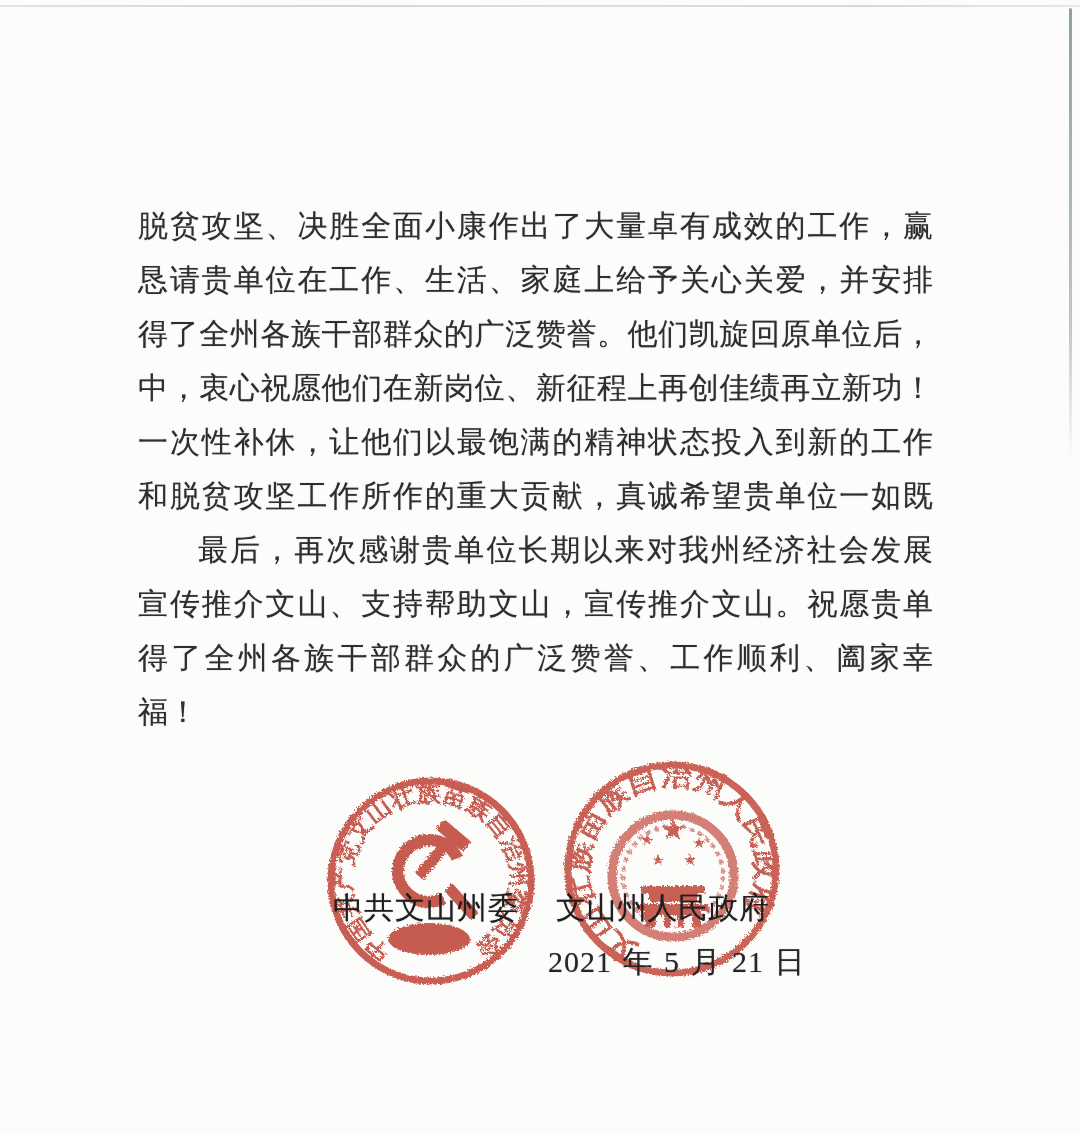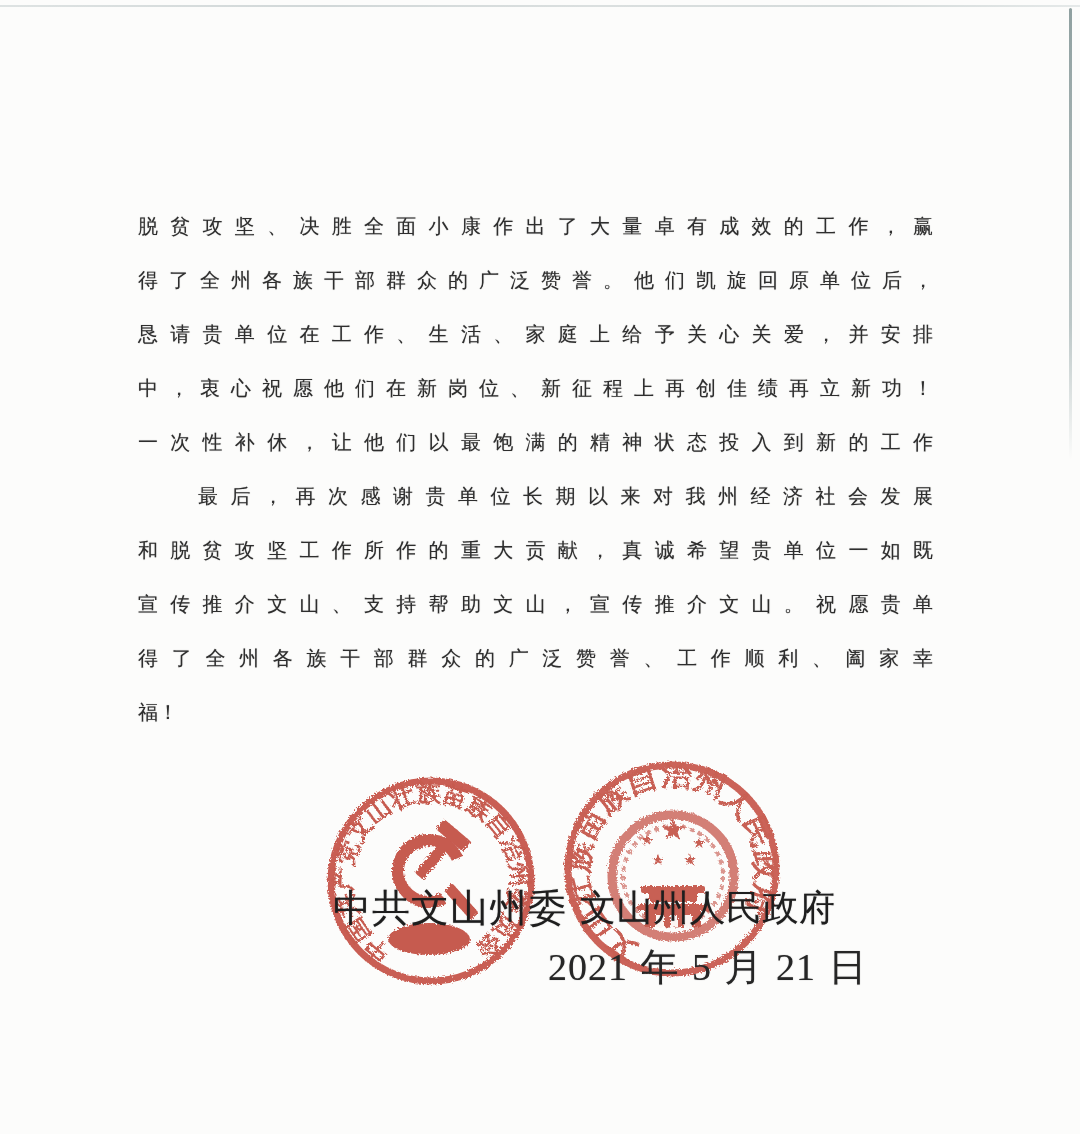--- a/index.html
+++ b/index.html
@@ -15,58 +15,58 @@
     opacity:.8;
   }
   .scan-edge-line{
     position:absolute;left:1069px;top:8px;width:3px;height:452px;
     background:linear-gradient(180deg,#8fa0a0 0%,#a6b3b3 35%,#bcc7c7 70%,rgba(200,210,210,0) 100%);
     border-radius:2px;
   }
   
   .body-text{
     position:absolute;left:138px;top:199px;width:795px;
-    font-size:20px;line-height:54px;color:#2e2e2e;
+    font-size:30px;line-height:54px;color:#2e2e2e;
     text-shadow:0 0 1px rgba(46,46,46,.45);
     letter-spacing:0;
   }
   .bl{height:54px;white-space:nowrap;}
   .bl.fill{text-align:justify;text-align-last:justify;white-space:normal;}
   .bl.indent{padding-left:60px;}
   
   .sig{
-    position:absolute;color:#1e1e1e;font-size:38px;line-height:34px;
+    position:absolute;color:#1e1e1e;font-size:30px;line-height:34px;
     text-shadow:0 0 1px rgba(30,30,30,.5);white-space:nowrap;z-index:5;
   }
   .sig-party{left:333px;top:891px;letter-spacing:1px;}
-  .sig-gov{left:580px;top:891px;font-size:36px;letter-spacing:0.5px;}
+  .sig-gov{left:556px;top:891px;font-size:30px;letter-spacing:0.5px;}
   .date-line{
     position:absolute;left:548px;top:942px;z-index:5;
-    color:#262626;font-size:38px;letter-spacing:1px;word-spacing:2px;
+    color:#262626;font-size:30px;letter-spacing:1px;word-spacing:2px;
     text-shadow:0 0 1px rgba(40,40,40,.5);white-space:nowrap;
   }
   .seal{position:absolute;z-index:3;}
   .seal-party{left:323px;top:773px;}
   .seal-gov{left:559px;top:756px;}
   .seal svg{display:block;}
 </style>
 </head>
 <body>
 
 <div class="scan-top-line"></div>
 <div class="scan-edge-line"></div>
 
 <div class="body-text">
   <div class="bl fill">脱贫攻坚、决胜全面小康作出了大量卓有成效的工作，赢</div>
+  <div class="bl fill">恳请贵单位在工作、生活、家庭上给予关心关爱，并安排</div>
   <div class="bl fill">得了全州各族干部群众的广泛赞誉。他们凯旋回原单位后，</div>
-  <div class="bl fill">恳请贵单位在工作、生活、家庭上给予关心关爱，并安排</div>
   <div class="bl fill">中，衷心祝愿他们在新岗位、新征程上再创佳绩再立新功！</div>
   <div class="bl fill">一次性补休，让他们以最饱满的精神状态投入到新的工作</div>
+  <div class="bl fill">和脱贫攻坚工作所作的重大贡献，真诚希望贵单位一如既</div>
   <div class="bl fill indent">最后，再次感谢贵单位长期以来对我州经济社会发展</div>
-  <div class="bl fill">和脱贫攻坚工作所作的重大贡献，真诚希望贵单位一如既</div>
   <div class="bl fill">宣传推介文山、支持帮助文山，宣传推介文山。祝愿贵单</div>
   <div class="bl fill">得了全州各族干部群众的广泛赞誉、工作顺利、阖家幸</div>
   <div class="bl">福！</div>
 </div>
 
 <div class="seal seal-party">
   <svg width="216" height="216" viewBox="0 0 216 216">
     <defs>
       <filter id="rough" x="-10%" y="-10%" width="120%" height="120%">
         <feTurbulence type="fractalNoise" baseFrequency="0.55" numOctaves="2" result="n"></feTurbulence>

